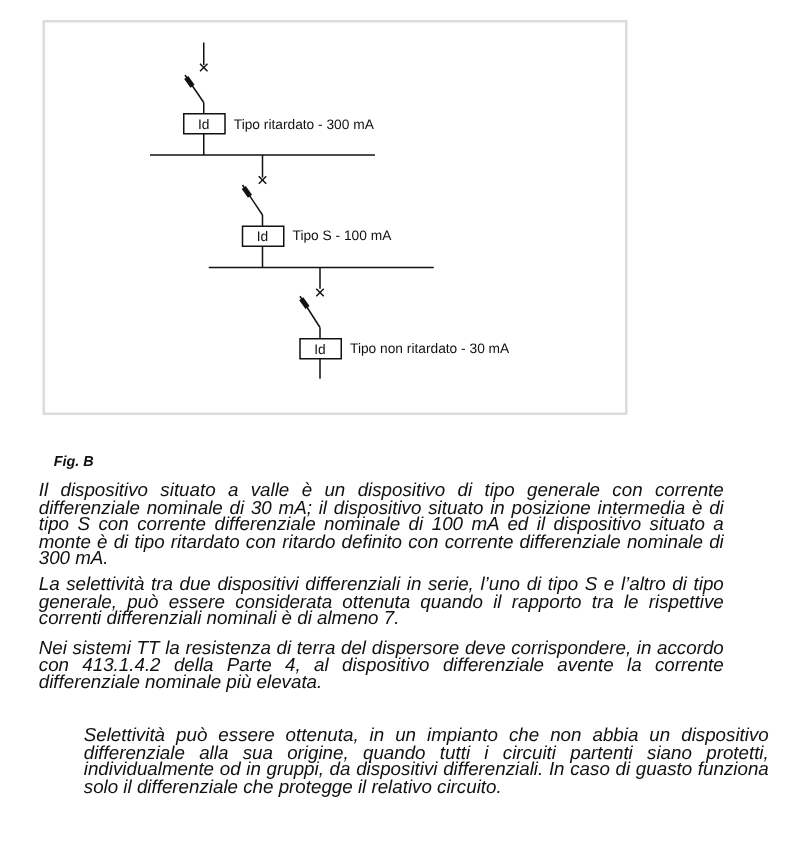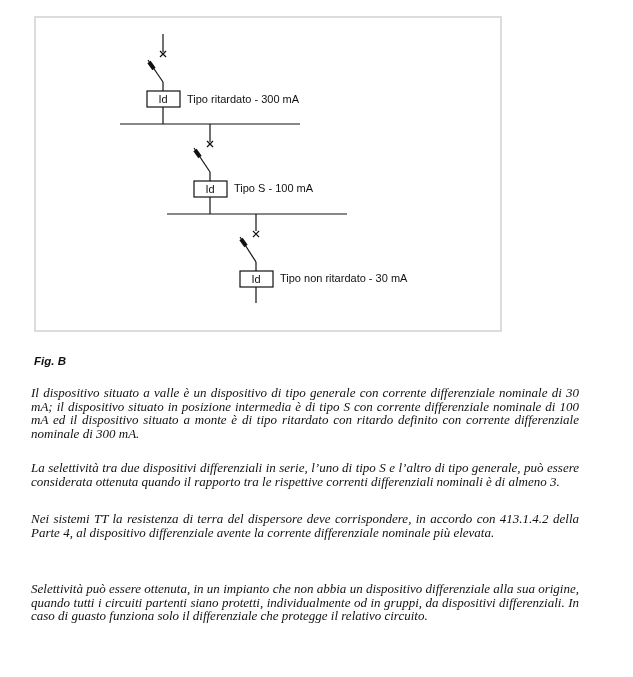--- a/index.html
+++ b/index.html
@@ -8,31 +8,31 @@
       font-family: "Liberation Sans", sans-serif; color: #111111;
     }
     .figure-frame {
       position: absolute; left: 34px; top: 16px; width: 464px; height: 312px;
       border: 2px solid #dcdcdc; background: #ffffff;
     }
     .diagram { position: absolute; left: 0; top: 0; }
     .diagram text { font-family: "Liberation Sans", sans-serif; font-size: 11px; fill: #111111; }
     .caption {
       position: absolute; left: 31px; top: 352px;
-      font-size: 11.5px; font-weight: bold; font-style: italic; margin: 3px;
+      font-size: 11.5px; font-weight: bold; font-style: italic; margin: 12px;
     }
     .para {
       position: absolute; left: 31px; width: 548px; margin: 0;
-      font-size: 13px; font-style: italic; line-height: 13.5px;
-      text-align: justify; text-align-last: left; font-family: Liberation Serif, serif;
+      font-size: 15px; font-style: italic; line-height: 13.5px;
+      text-align: justify; text-align-last: left;
     }
     #p1 { top: 386px; }
     #p2 { top: 461px; }
     #p3 { top: 512px; }
-    #p4 { top: 582px; }
+    #p4 { top: 582px; margin-left: 36px; }
   </style>
 </head>
 <body>
 
 <div class="figure-frame"></div>
 
 <svg class="diagram" width="633" height="340" viewBox="0 0 633 340" xmlns="http://www.w3.org/2000/svg">
   <g stroke="#111111" stroke-width="1.2" fill="none">
 
     <g>
@@ -89,15 +89,15 @@
   <text x="210" y="193" text-anchor="middle">Id</text>
   <text x="234" y="192">Tipo S - 100 mA</text>
 
   <text x="256" y="283" text-anchor="middle">Id</text>
   <text x="280" y="282">Tipo non ritardato - 30 mA</text>
 </svg>
 
 <p class="caption">Fig. B</p>
 
 <p class="para" id="p1">Il dispositivo situato a valle è un dispositivo di tipo generale con corrente differenziale nominale di 30 mA; il dispositivo situato in posizione intermedia è di tipo S con corrente differenziale nominale di 100 mA ed il dispositivo situato a monte è di tipo ritardato con ritardo definito con corrente differenziale nominale di 300 mA.</p>
-<p class="para" id="p2">La selettività tra due dispositivi differenziali in serie, l’uno di tipo S e l’altro di tipo generale, può essere considerata ottenuta quando il rapporto tra le rispettive correnti differenziali nominali è di almeno 3.</p>
+<p class="para" id="p2">La selettività tra due dispositivi differenziali in serie, l’uno di tipo S e l’altro di tipo generale, può essere considerata ottenuta quando il rapporto tra le rispettive correnti differenziali nominali è di almeno 7.</p>
 <p class="para" id="p3">Nei sistemi TT la resistenza di terra del dispersore deve corrispondere, in accordo con 413.1.4.2 della Parte 4, al dispositivo differenziale avente la corrente differenziale nominale più elevata.</p>
 <p class="para" id="p4">Selettività può essere ottenuta, in un impianto che non abbia un dispositivo differenziale alla sua origine, quando tutti i circuiti partenti siano protetti, individualmente od in gruppi, da dispositivi differenziali. In caso di guasto funziona solo il differenziale che protegge il relativo circuito.</p>
 
 </body></html>

